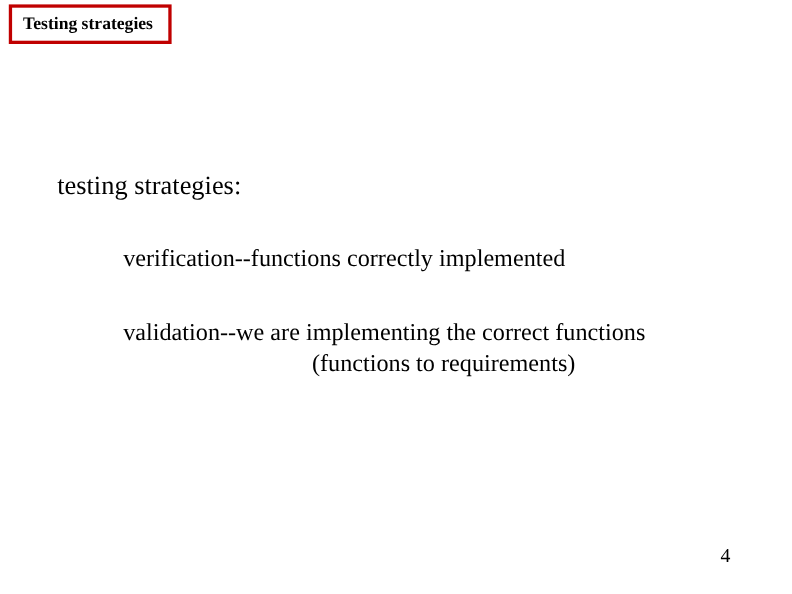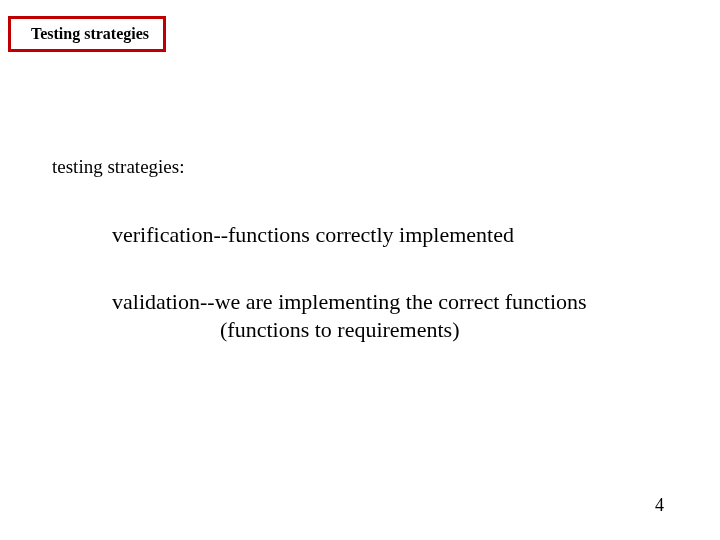--- a/index.html
+++ b/index.html
@@ -7,45 +7,46 @@
     padding: 0;
     width: 720px;
     height: 540px;
     background: #ffffff;
     font-family: "Times New Roman", Times, serif;
     color: #000000;
     position: relative;
   }
   .title-box {
     position: absolute;
-    top: 16px;
+    top: 4px;
     left: 8px;
     border: 3px solid #c00000;
-    padding: 6px 14px 6px 20px;
+    padding: 6px 14px 6px 10px;
     font-weight: bold;
     font-size: 16px;
   }
   .heading {
     position: absolute;
     top: 156px;
     left: 52px;
-    font-size: 19px;
+    font-size: 24px;
   }
   .item1 {
     position: absolute;
     top: 222px;
     left: 112px;
     font-size: 22px;
   }
   .item2 {
     position: absolute;
     top: 288px;
     left: 112px;
     font-size: 22px;
     line-height: 1.25;
+    text-align: center;
   }
   .item2-line2 {
     padding-left: 108px;
   }
   .page-number {
     position: absolute;
     bottom: 24px;
     right: 56px;
     font-size: 18px;
   }

